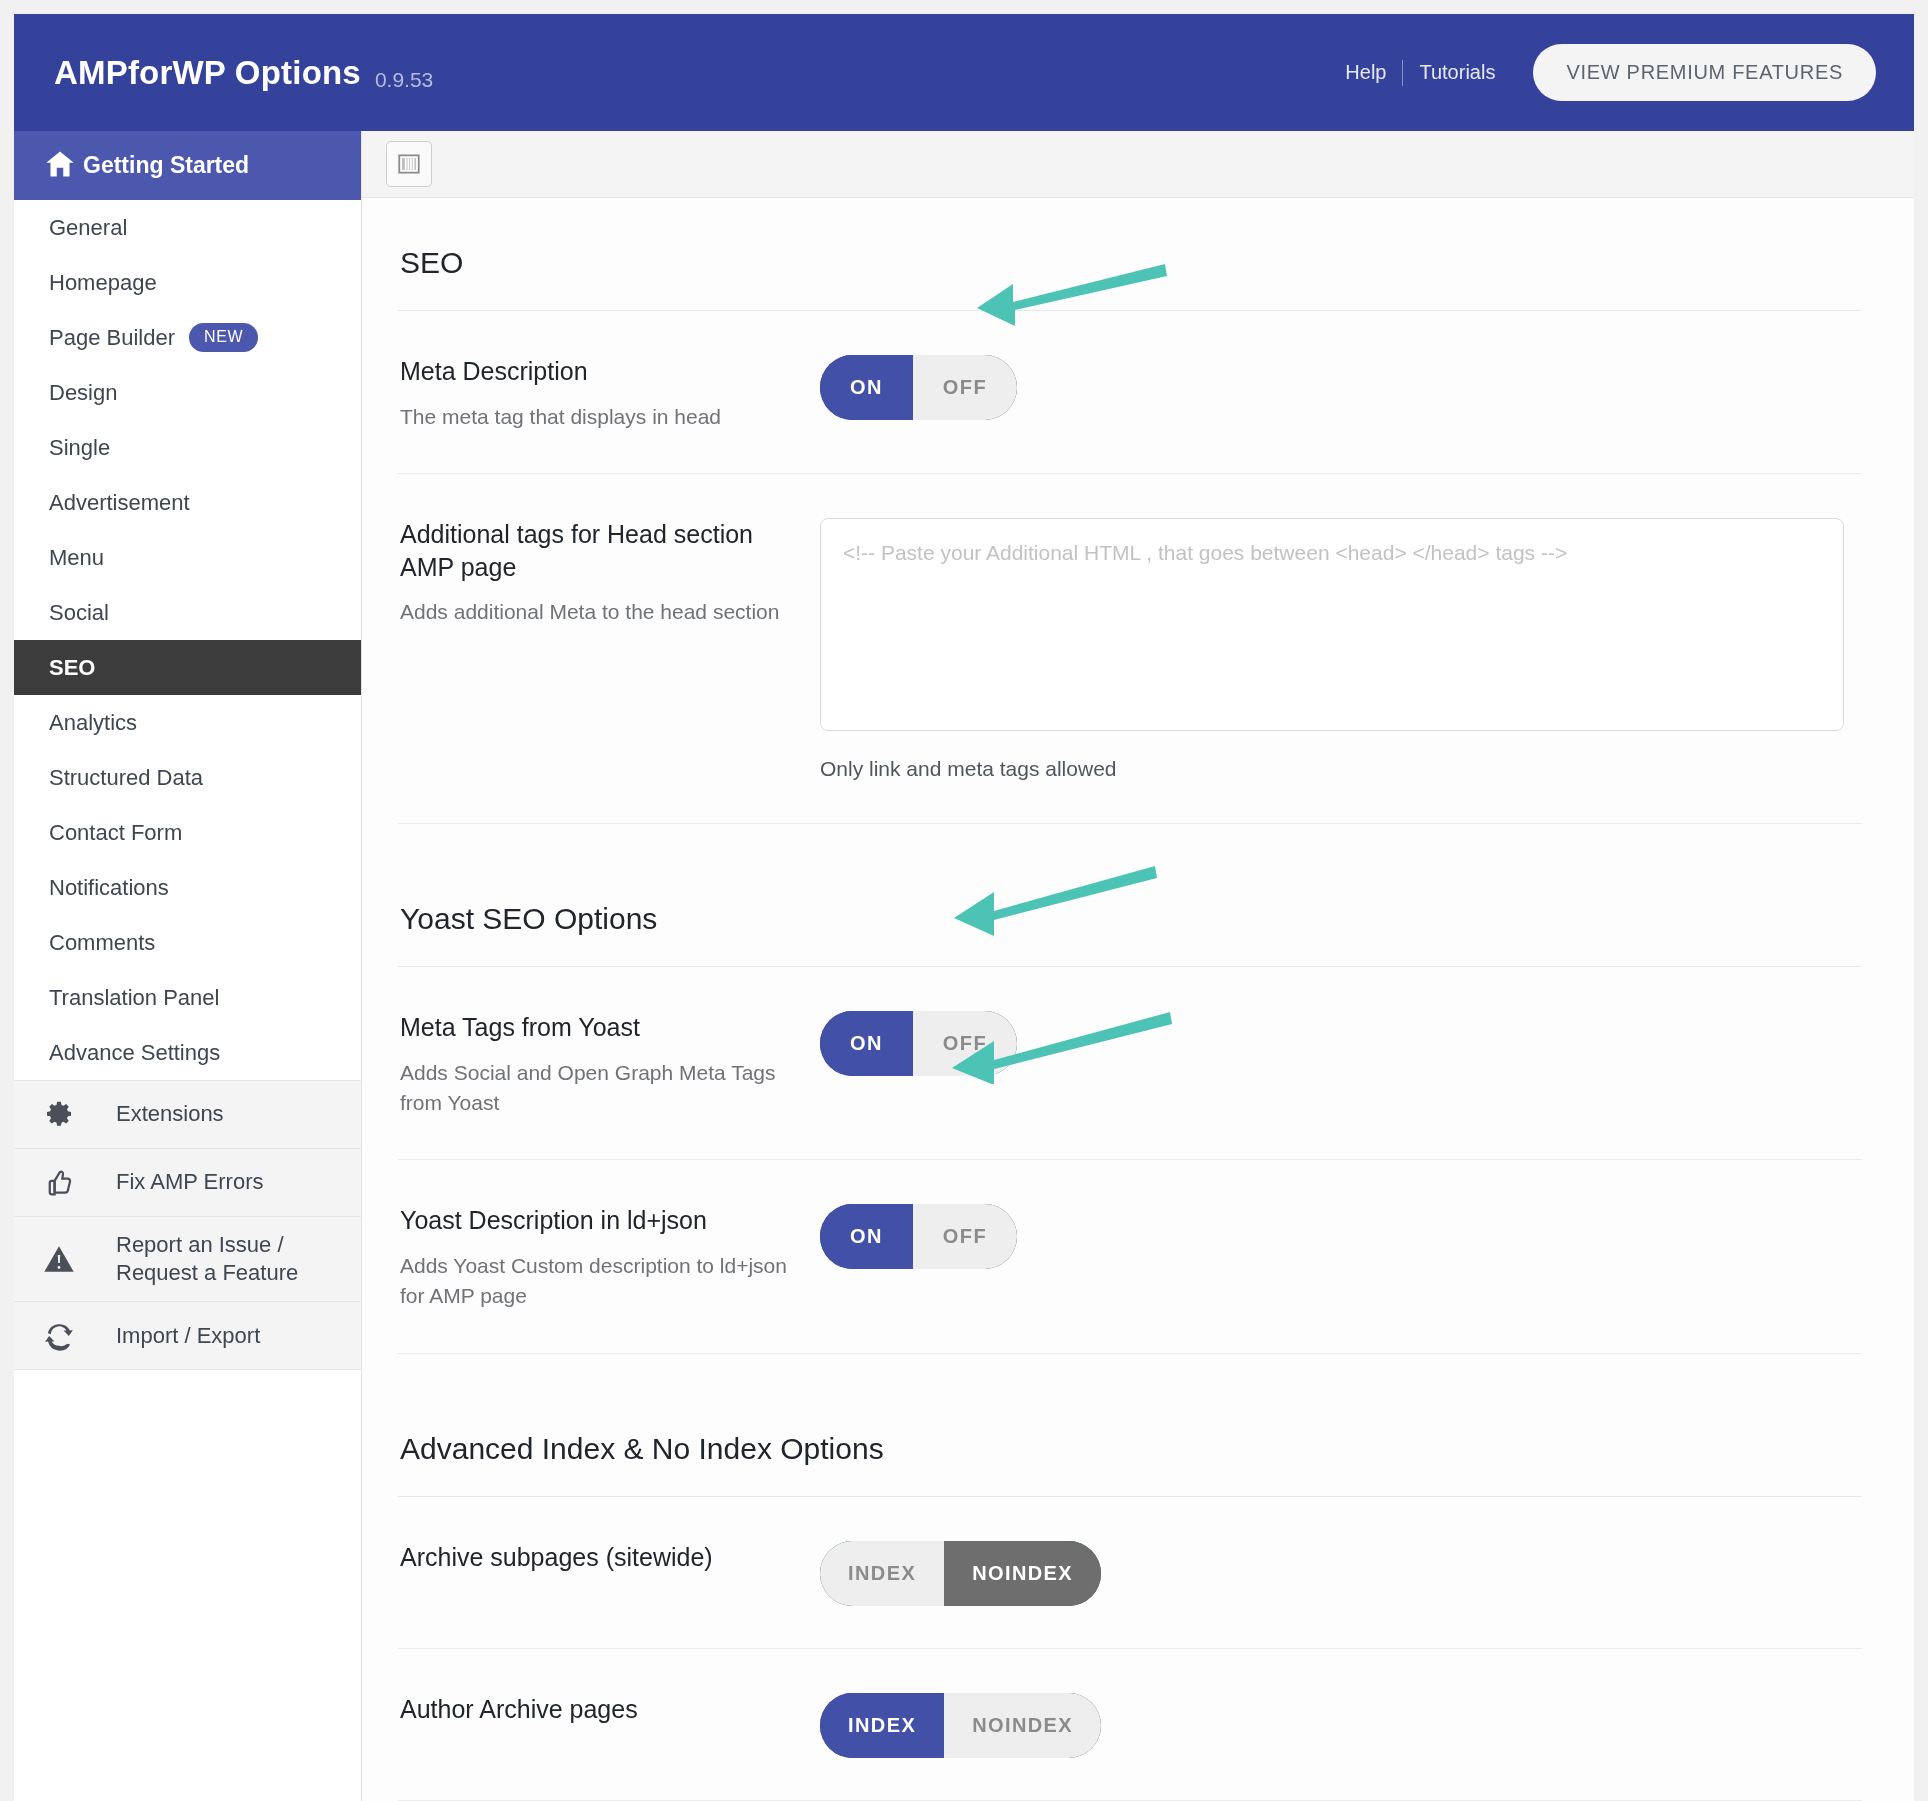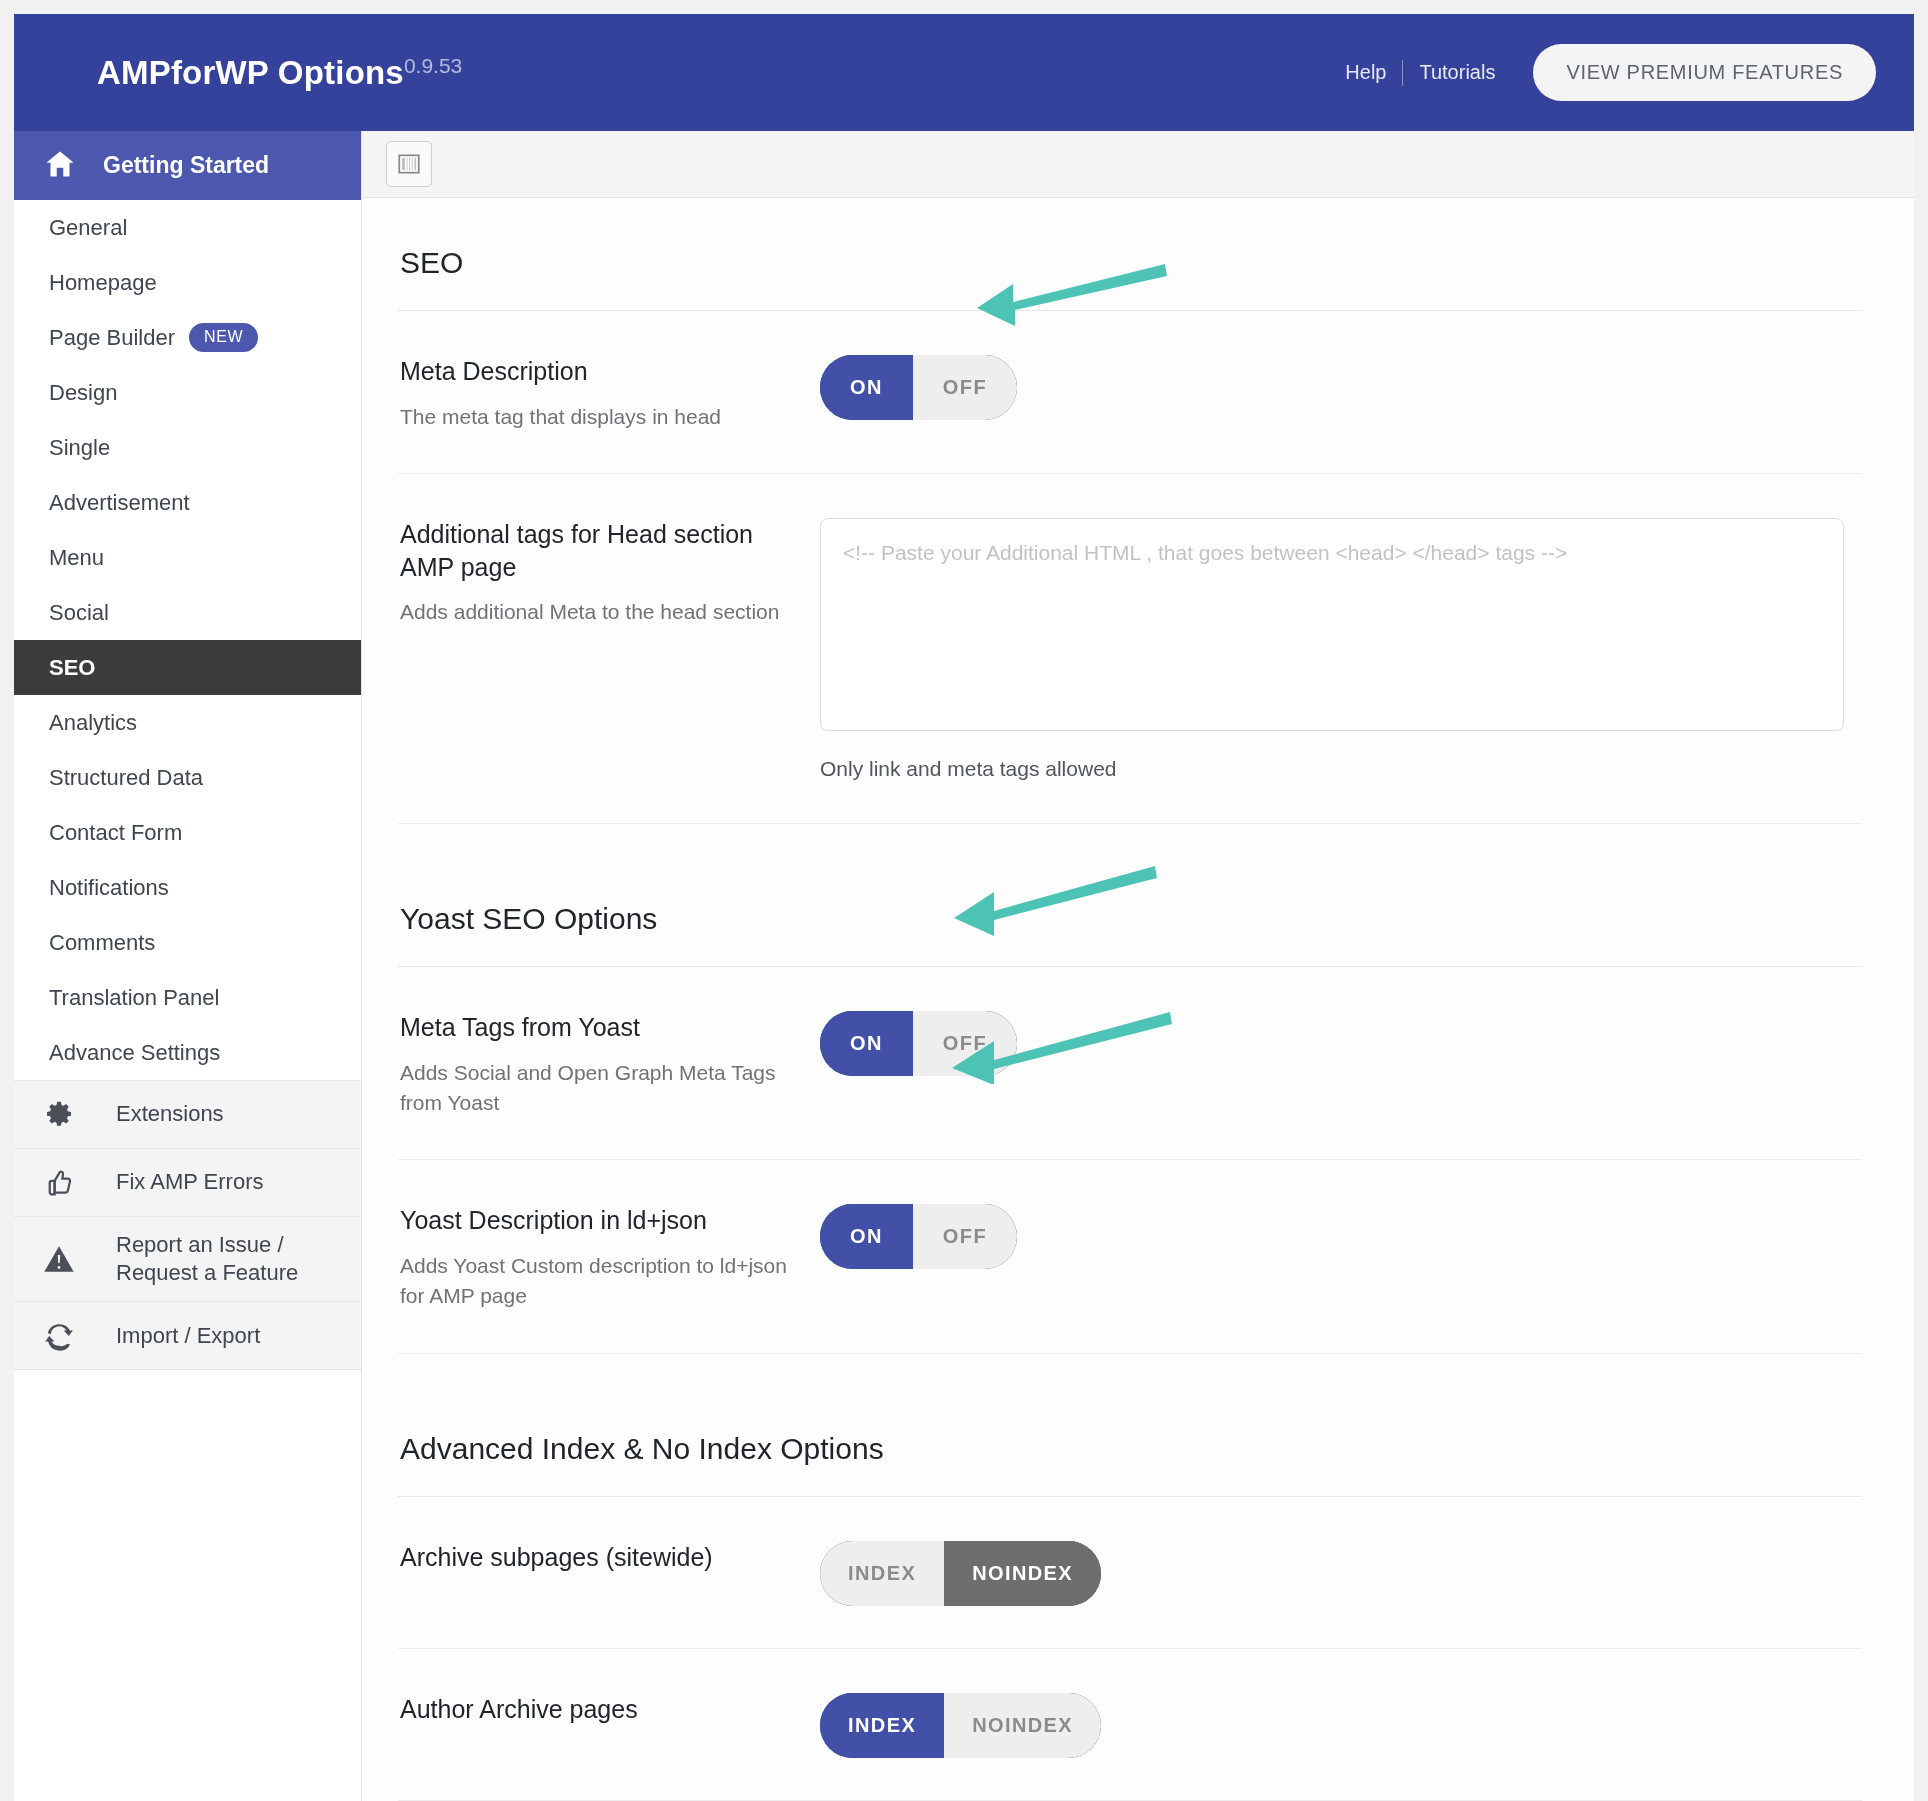--- a/index.html
+++ b/index.html
@@ -25,22 +25,22 @@
   .topbar {
     position: relative;
     height: 117px;
     background: #35429b;
     display: flex;
     align-items: center;
     padding: 0 38px 0 40px;
   }
   .brand {
     display: flex;
-    align-items: flex-start;
-    margin-left: 43px;
+    align-items: flex-end;
+    gap: 14px;
   }
   .brand-title {
     color: #ffffff;
     font-size: 33px;
     font-weight: bold;
     letter-spacing: .2px;
   }
   .brand-version {
     color: #b4bbdf;
     font-size: 21px;
@@ -91,21 +91,21 @@
     min-width: 348px;
     background: #ffffff;
     border-right: 1px solid #e3e3e3;
     position: relative;
   }
   .nav-head {
     background: #4c57ae;
     height: 69px;
     display: flex;
     align-items: center;
-    gap: 28px;
+    gap: 8px;
     padding-left: 31px;
   }
   .nav-head-label {
     color: #ffffff;
     font-size: 23px;
     font-weight: bold;
   }
   .nav-item {
     height: 55px;
     display: flex;

